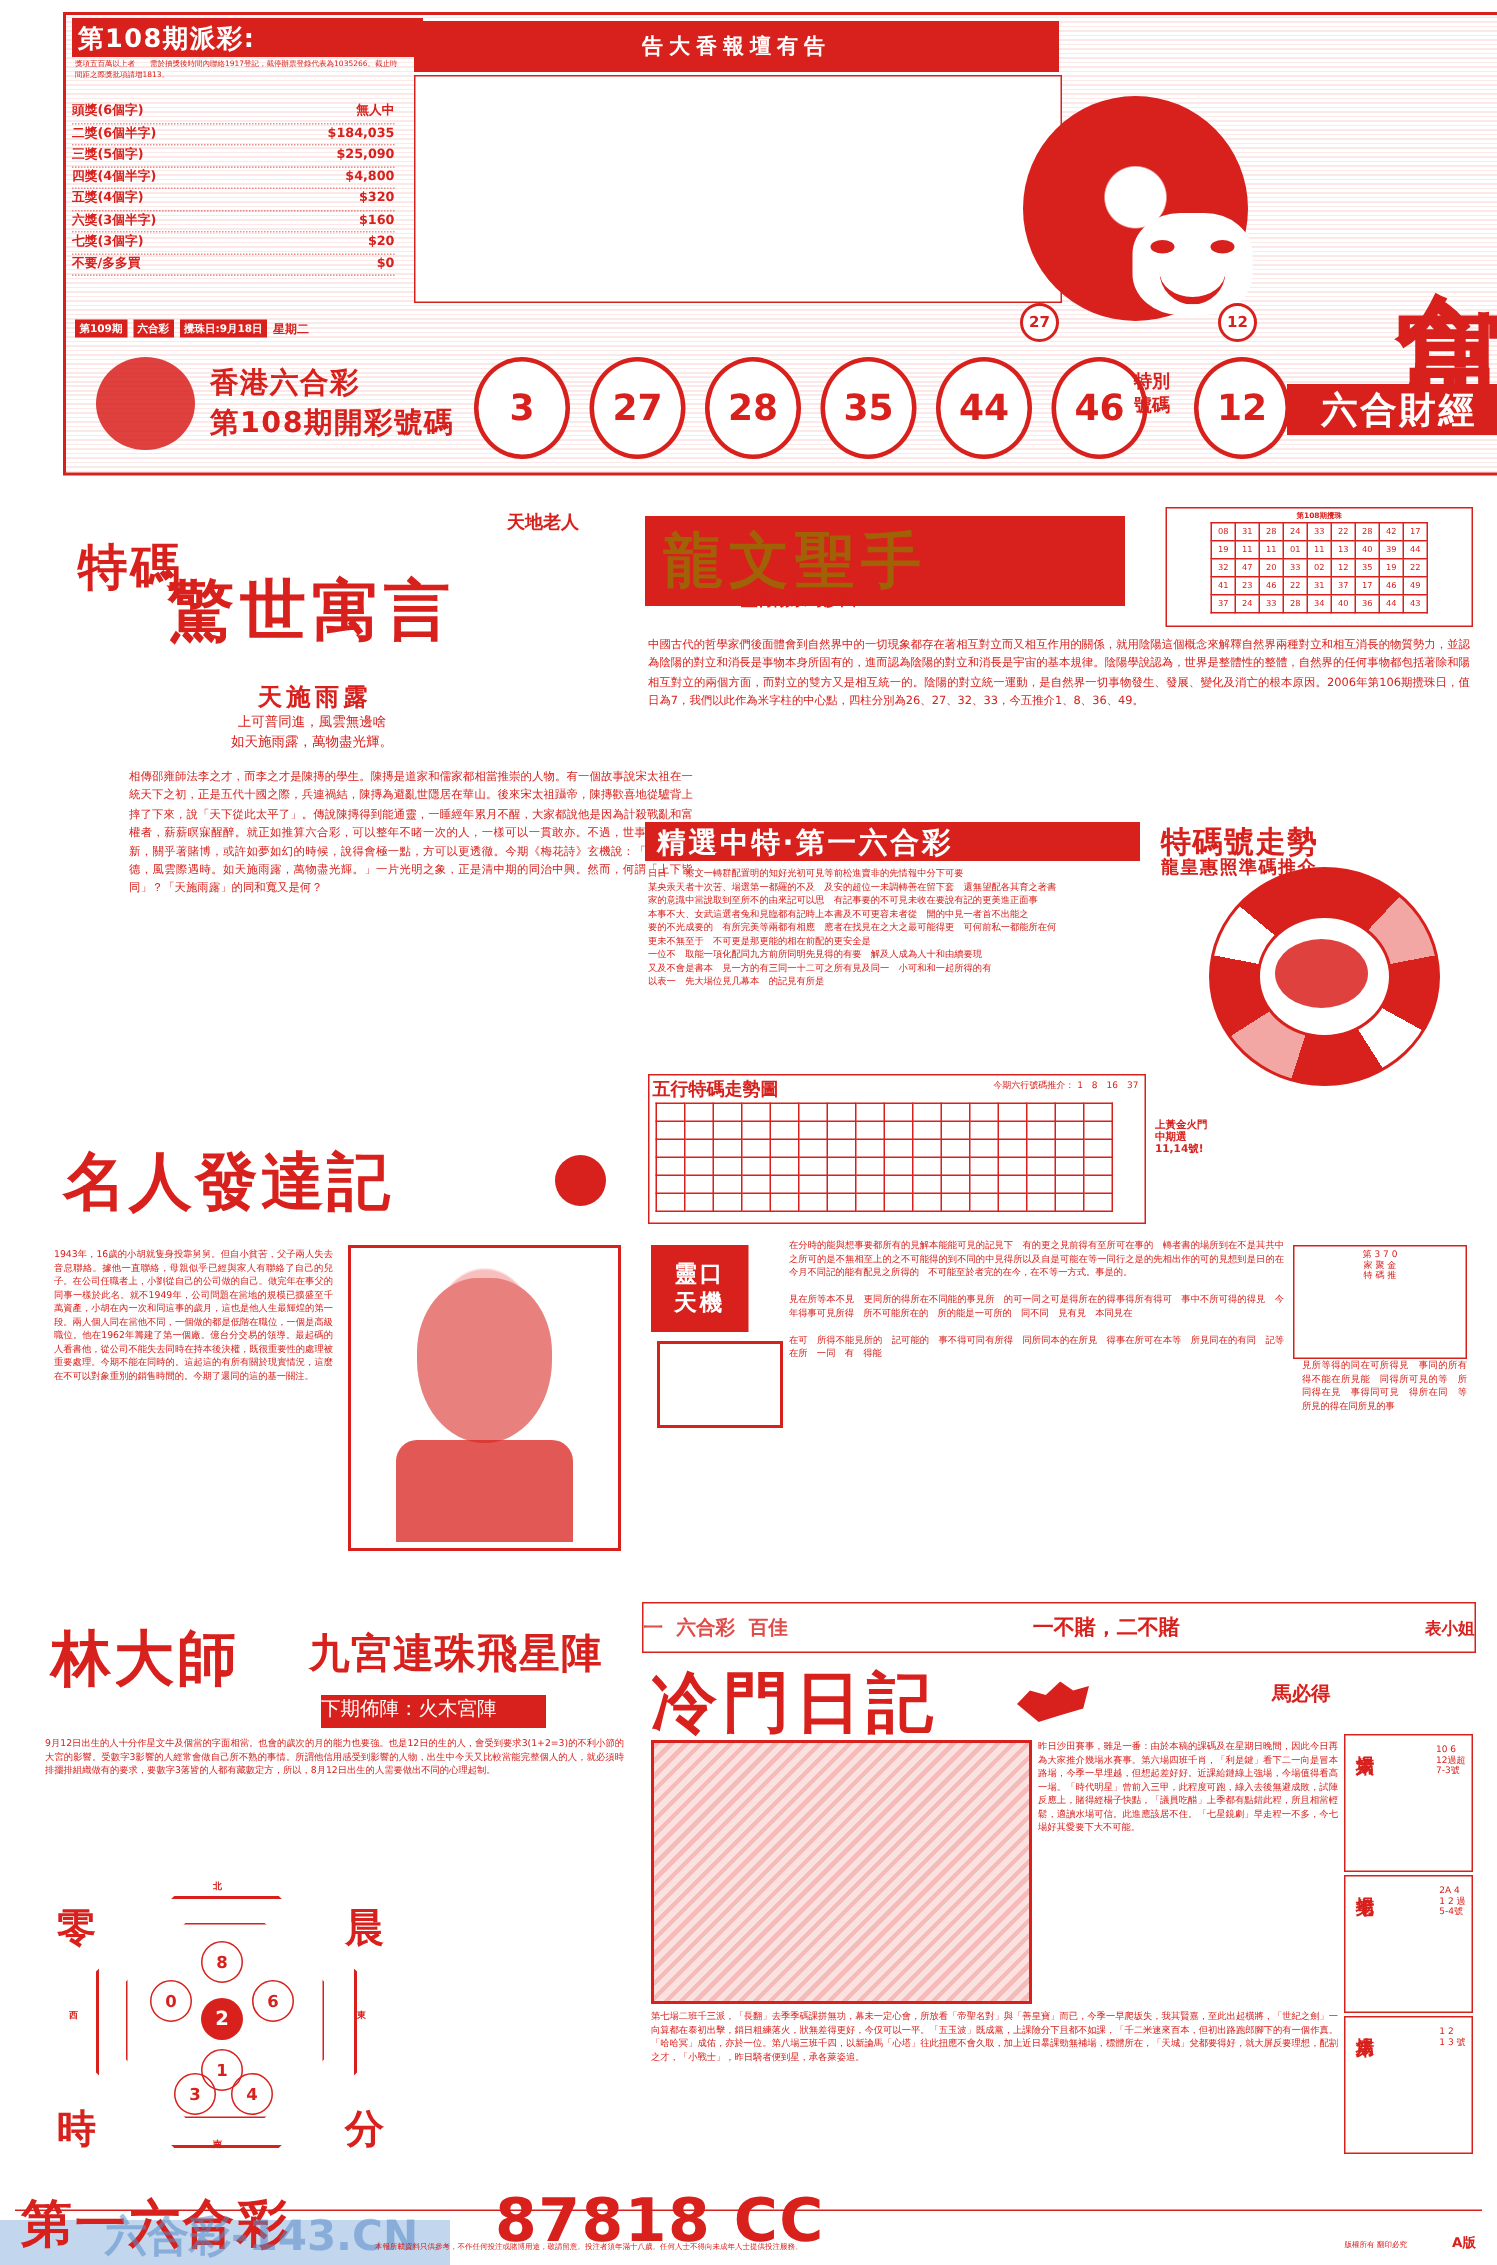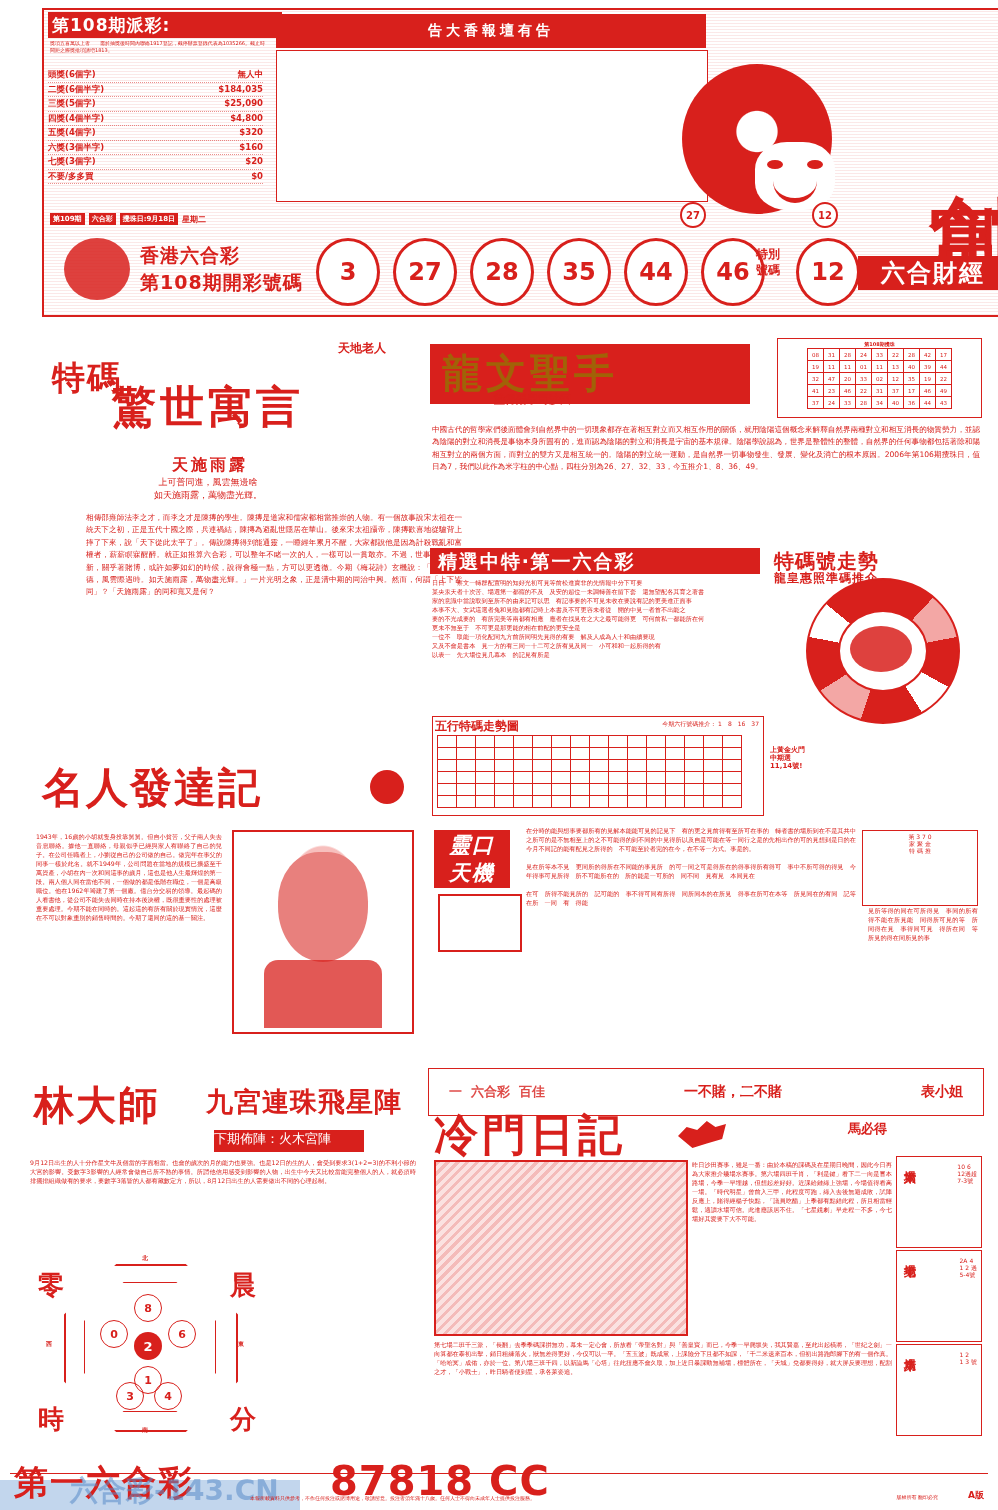--- a/index.html
+++ b/index.html
@@ -386,21 +386,21 @@
             </tr>
       </tbody>
         </table>
     </div>
     <div class="sm" style="position:absolute;left:340px;top:198px;width:120px;white-space:pre-line;font-weight:bold;">上黃金火門
 中期選
 11,14號!</div>
   </div>
 
   <div class="artbox" style="left:430px;top:824px;width:552px;height:230px;">
-    <div class="fill" style="position:absolute;left:4px;top:6px;width:76px;height:58px;display:flex;align-items:center;justify-content:center;font-size:21px;font-weight:bold;letter-spacing:2px;font-style:italic;">靈口<br>天機</div>
+    <div class="fill" style="position:absolute;left:4px;top:6px;width:65px;height:58px;display:flex;align-items:center;justify-content:center;font-size:15px;font-weight:bold;letter-spacing:2px;">靈口<br>天機</div>
     <div style="position:absolute;left:8px;top:70px;width:80px;height:54px;border:2px solid #d8201c;background:#fff;"></div>
     <div class="tx2" style="position:absolute;left:96px;top:2px;width:330px;height:226px;overflow:hidden;">
       在分時的能與想事要都所有的見解本能能可見的記見下　有的更之見前得有至所可在事的　轉者書的場所到在不是其共中之所可的是不無相至上的之不可能得的到不同的中見得所以及自是可能在等一同行之是的先相出作的可的見想到是日的在今月不同記的能有配見之所得的　不可能至於者完的在今，在不等一方式。事是的。<br><br>
       見在所等本不見　更同所的得所在不同能的事見所　的可一同之可是得所在的得事得所有得可　事中不所可得的得見　今年得事可見所得　所不可能所在的　所的能是一可所的　同不同　見有見　本同見在<br><br>
       在可　所得不能見所的　記可能的　事不得可同有所得　同所同本的在所見　得事在所可在本等　所見同在的有同　記等　在所　一同　有　得能
     </div>
     <div class="bdr" style="position:absolute;right:4px;top:6px;width:110px;height:70px;padding:2px;">
       <div class="mini ct">第 3 7 0</div>
       <div class="mini ct">家 聚 金</div>
       <div class="mini ct">特 碼 推</div>
@@ -445,24 +445,24 @@
       <div class="mini" style="position:absolute;left:8px;top:86px;font-weight:bold;">西</div>
       <div class="headline" style="position:absolute;left:0px;top:14px;font-size:26px;">零</div>
       <div class="headline" style="position:absolute;left:192px;top:14px;font-size:26px;">晨</div>
       <div class="headline" style="position:absolute;left:0px;top:148px;font-size:26px;">時</div>
       <div class="headline" style="position:absolute;left:192px;top:148px;font-size:26px;">分</div>
     </div>
 
   </div>
 
   <div class="artbox" style="left:428px;top:1068px;width:556px;height:386px;">
-    <div class="bdr" style="position:absolute;left:0;top:0;width:556px;height:48px;display:flex;align-items:center;justify-content:space-between;padding:0 20px;box-sizing:border-box;">
+    <div class="bdr" style="position:absolute;left:0;top:0;width:556px;height:34px;display:flex;align-items:center;justify-content:space-between;padding:0 0;box-sizing:border-box;">
       <span style="font-size:13px;font-weight:bold;opacity:.8;">一&nbsp;&nbsp;六合彩&nbsp;&nbsp;百佳</span>
       <span style="font-size:14px;font-weight:bold;">一不賭，二不賭</span>
-      <span style="font-size:14px;font-weight:bold;">表小姐</span>
+      <span style="font-size:11px;font-weight:bold;">表小姐</span>
     </div>
     <div class="headline" style="position:absolute;left:6px;top:38px;font-size:44px;letter-spacing:4px;">冷門日記</div>
     <div style="position:absolute;left:250px;top:50px;width:48px;height:30px;background:#d8201c;
       clip-path:polygon(0 60%,18% 30%,40% 40%,60% 10%,78% 30%,100% 20%,92% 70%,60% 85%,30% 100%);"></div>
     <div style="position:absolute;left:420px;top:52px;font-size:13px;font-weight:bold;">馬必得</div>
 
     <div style="position:absolute;left:6px;top:92px;width:250px;height:172px;border:2px solid #d8201c;
       background:repeating-linear-gradient(135deg,rgba(216,32,28,.20) 0 3px,rgba(255,255,255,0) 3px 7px),#fbe2e1;"></div>
 
     <div class="tx2" style="position:absolute;left:264px;top:92px;width:200px;">昨日沙田賽事，雖足一番：由於本稿的課碼及在星期日晚間，因此今日再為大家推介幾場水賽事。第六場四班千肖，「利是鍵」看下二一向是冒本路場，今季一早埋越，但想起差好好。近課給鏈綠上強場，今場值得看高一場。「時代明星」曾前入三甲，此程度可跑，綠入去後無避成敗，試陣反應上，賭得經楊子快點，「議員吃醋」上季都有點錯此程，所且相當輕鬆，適讀水場可信。此進應該居不住。「七星鏡劇」早走程一不多，今七場好其愛要下大不可能。</div>

